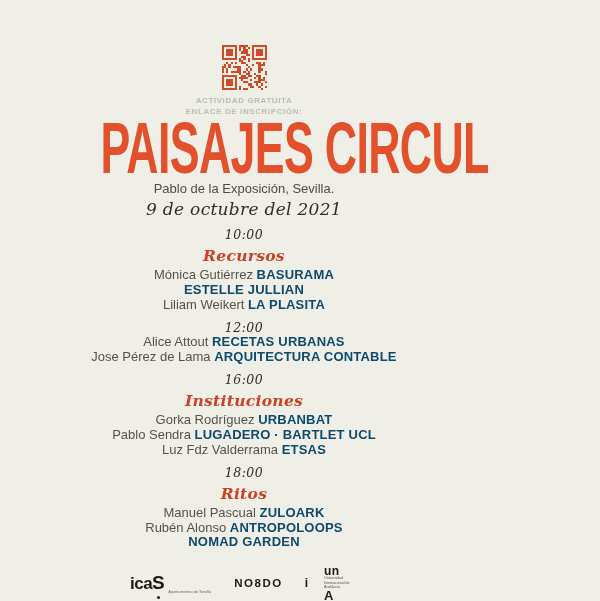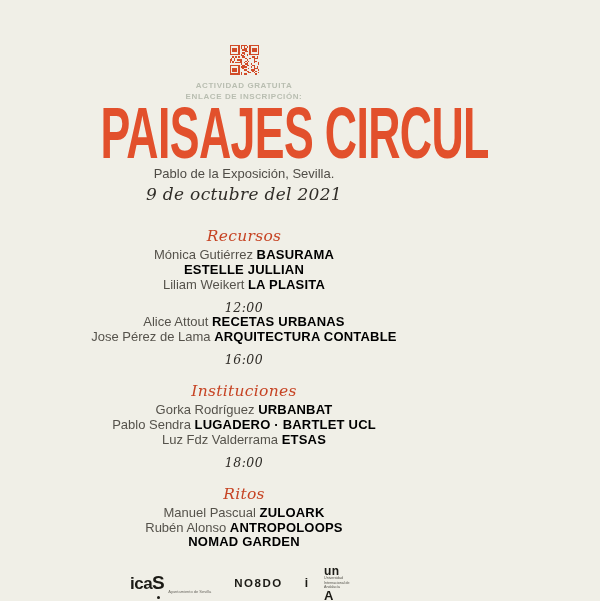--- a/index.html
+++ b/index.html
@@ -29,27 +29,27 @@
     margin-top:3px;font-family:"DejaVu Serif",serif;font-style:italic;
     font-size:17px;color:#2f2c27;letter-spacing:.3px;
   }
   .schedule{display:flex;flex-direction:column;align-items:center;}
   .schedule-section{margin-top:8px;text-align:center;}
   .section-time{
     font-family:"DejaVu Serif",serif;font-style:italic;
     font-size:12.5px;color:#2f2c27;letter-spacing:.5px;
   }
   .section-category{
-    font-family:"DejaVu Serif",serif;font-style:italic;font-weight:normal;
-    font-size:15.5px;color:#c64323;margin-top:15px;margin-bottom:3px;
+    font-family:"DejaVu Serif",serif;font-style:italic;font-weight:bold;
+    font-size:15.5px;color:#c64323;margin-top:4px;margin-bottom:3px;
     letter-spacing:.3px;
   }
   .entry-row{font-size:13px;line-height:14.6px;color:#55524b;}
   .entry-name{color:#55524b;font-weight:normal;}
-  .entry-org{color:#000000;font-weight:bold;letter-spacing:.2px;margin-top:32px;}
+  .entry-org{color:#0c4a6e;font-weight:bold;letter-spacing:.2px;margin-top:32px;}
   .footer{
     margin-top:16px;display:flex;align-items:center;gap:22px;
     color:#1b1a15;
   }
   .logo-icas{display:flex;align-items:flex-end;gap:4px;}
   .icas-text{font-weight:bold;font-size:17px;letter-spacing:-.5px;color:#1b1a15;}
   .icas-s{position:relative;display:inline-block;font-size:19px;}
   .icas-dot{position:absolute;left:50%;bottom:-5px;width:3px;height:3px;margin-left:-1.5px;
     border-radius:50%;background:#1b1a15;}
   .logo-sub{
@@ -202,20 +202,21 @@
 
   <div class="title-wrap">
     <span class="title">PAISAJES CIRCULARES</span>
   </div>
 
   <div class="venue">Pablo de la Exposición, Sevilla.</div>
   <div class="date">9 de octubre del 2021</div>
 
   <div class="schedule">
       <div class="schedule-section">
+        <div class="section-time">10:00</div>
         <div class="section-category">Recursos</div>
         <div class="entry-row"><span class="entry-name">Mónica Gutiérrez  </span><span class="entry-org">BASURAMA</span></div>
         <div class="entry-row"><span class="entry-org">ESTELLE JULLIAN</span></div>
         <div class="entry-row"><span class="entry-name">Liliam Weikert  </span><span class="entry-org">LA PLASITA</span></div>
       </div>
       <div class="schedule-section">
         <div class="section-time">12:00</div>
         <div class="entry-row"><span class="entry-name">Alice Attout  </span><span class="entry-org">RECETAS URBANAS</span></div>
         <div class="entry-row"><span class="entry-name">Jose Pérez de Lama  </span><span class="entry-org">ARQUITECTURA CONTABLE</span></div>
       </div>

